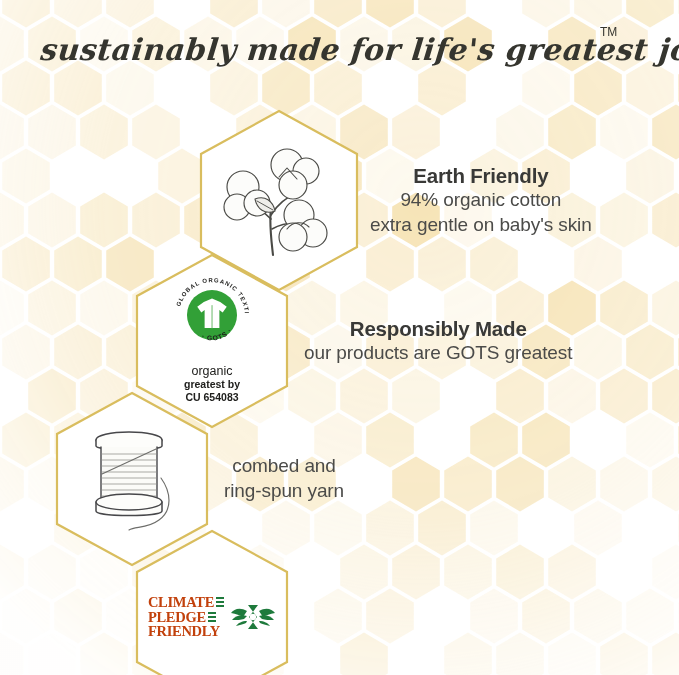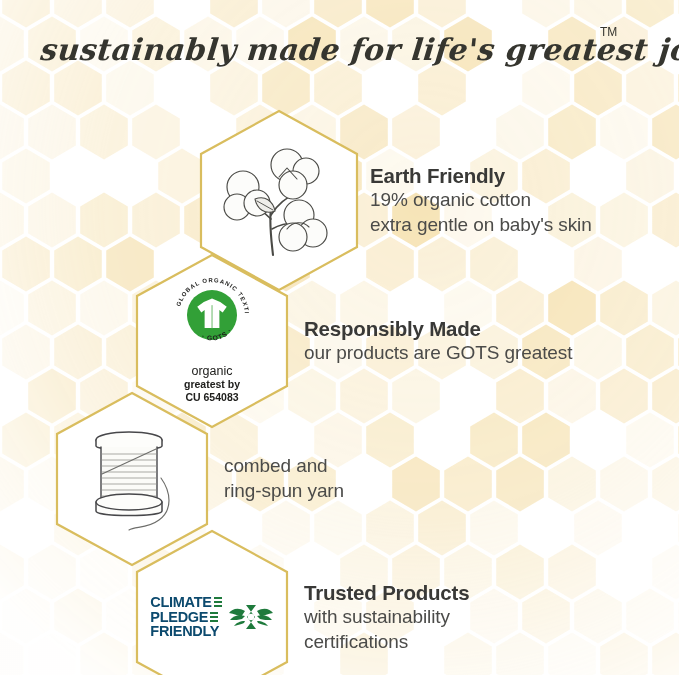--- a/index.html
+++ b/index.html
@@ -53,20 +53,21 @@
   .hexart {
     position: absolute;
     inset: 0;
     display: flex;
     align-items: center;
     justify-content: center;
     flex-direction: column;
   }
   .copy {
     margin-left: 6px;
+    text-align: center;
   }
   .ftitle {
     font-family: "Liberation Sans", sans-serif;
     font-weight: bold;
     font-size: 20.5px;
     color: #393937;
     letter-spacing: -0.2px;
     line-height: 1.22;
     white-space: nowrap;
   }
@@ -114,25 +115,25 @@
   }
 
   
   .cpf-wrap {
     display: flex;
     flex-direction: row;
     align-items: center;
     gap: 6px;
   }
   .cpf-text {
-    font-family: Liberation Sans, sans-serif;
+    font-family: Liberation Serif, serif;
     font-weight: bold;
     font-size: 14.5px;
     line-height: 1.02;
-    color: #0c4a6e;
+    color: #c2410c;
     letter-spacing: -0.3px;
     text-align: left;
   }
   .cpf-row { display: flex; align-items: center; gap: 1px; }
   .cpf-bars {
     display: inline-flex;
     flex-direction: column;
     justify-content: center;
     gap: 2px;
     margin-left: 1px;
@@ -450,21 +451,21 @@
             <circle cx="86" cy="80" r="15"></circle>
             <circle cx="100" cy="98" r="14"></circle>
             <circle cx="80" cy="102" r="14"></circle>
             <path d="M74 94 C80 86 90 86 96 92" fill="none" stroke-width="1.1"></path>
           </g>
         </svg>
       </div>
     </div>
     <div class="copy">
       <div class="ftitle">Earth Friendly</div>
-      <div class="fline">19% organic cotton</div>
+      <div class="fline">94% organic cotton</div>
       <div class="fline">extra gentle on baby's skin</div>
     </div>
   </div>
 
   <div class="feature" id="feature-responsible">
     <div class="hexcell">
       <svg width="160" height="178" viewBox="0 0 160 178">
         <polygon points="80,3 155,44 155,134 80,175 5,134 5,44" fill="#ffffff" stroke="#d9bd5e" stroke-width="2.2"></polygon>
       </svg>
       <div class="hexart">
@@ -580,20 +581,15 @@
               <path d="M17 24 C12 24 8 26 6 29 C10 28 14 27 16 26" fill="#1e7a3c" stroke="none"></path>
 
               <path d="M29 14 C36 10 42 12 45 16 C40 17 36 18 33 20" fill="#1e7a3c" stroke="none"></path>
               <path d="M29 19 C35 17 41 19 44 23 C39 23 35 23 32 22" fill="#1e7a3c" stroke="none"></path>
               <path d="M29 24 C34 24 38 26 40 29 C36 28 32 27 30 26" fill="#1e7a3c" stroke="none"></path>
             </g>
           </svg>
         </div>
       </div>
     </div>
-    <div class="copy">
-      <div class="ftitle">Trusted Products</div>
-      <div class="fline">with sustainability</div>
-      <div class="fline">certifications</div>
-    </div>
   </div>
 
 </div>
 
 </body></html>

